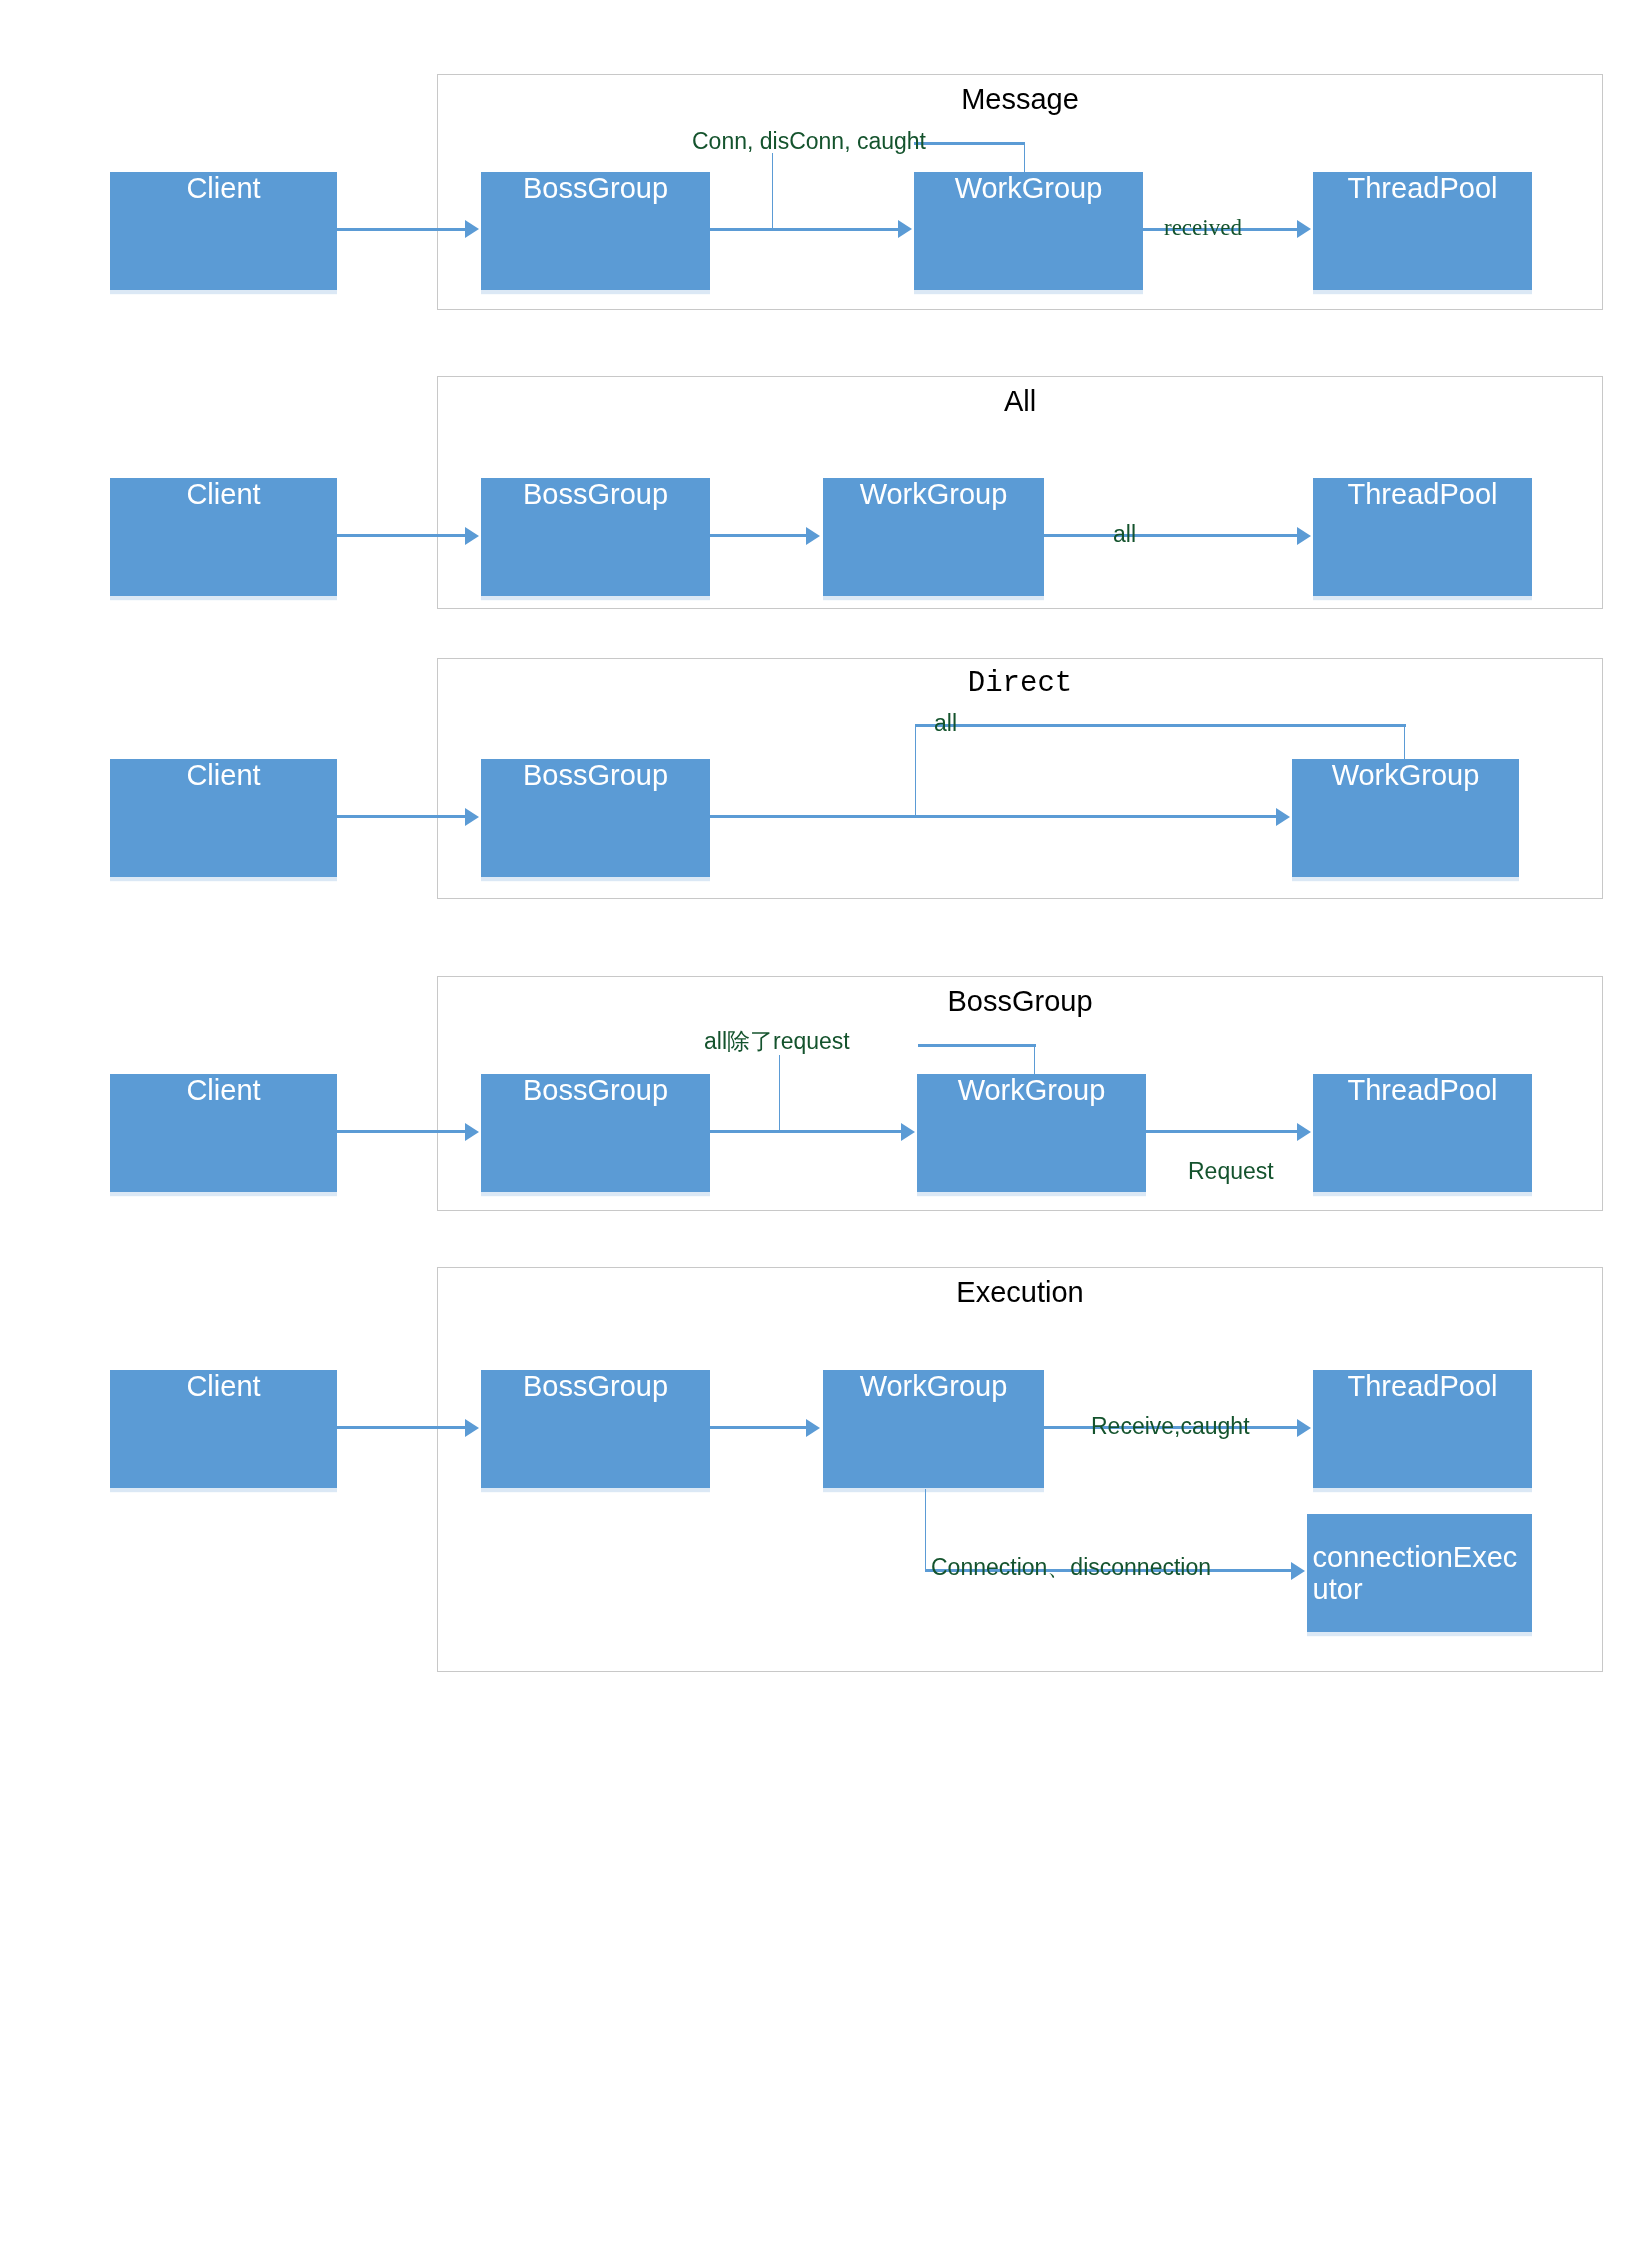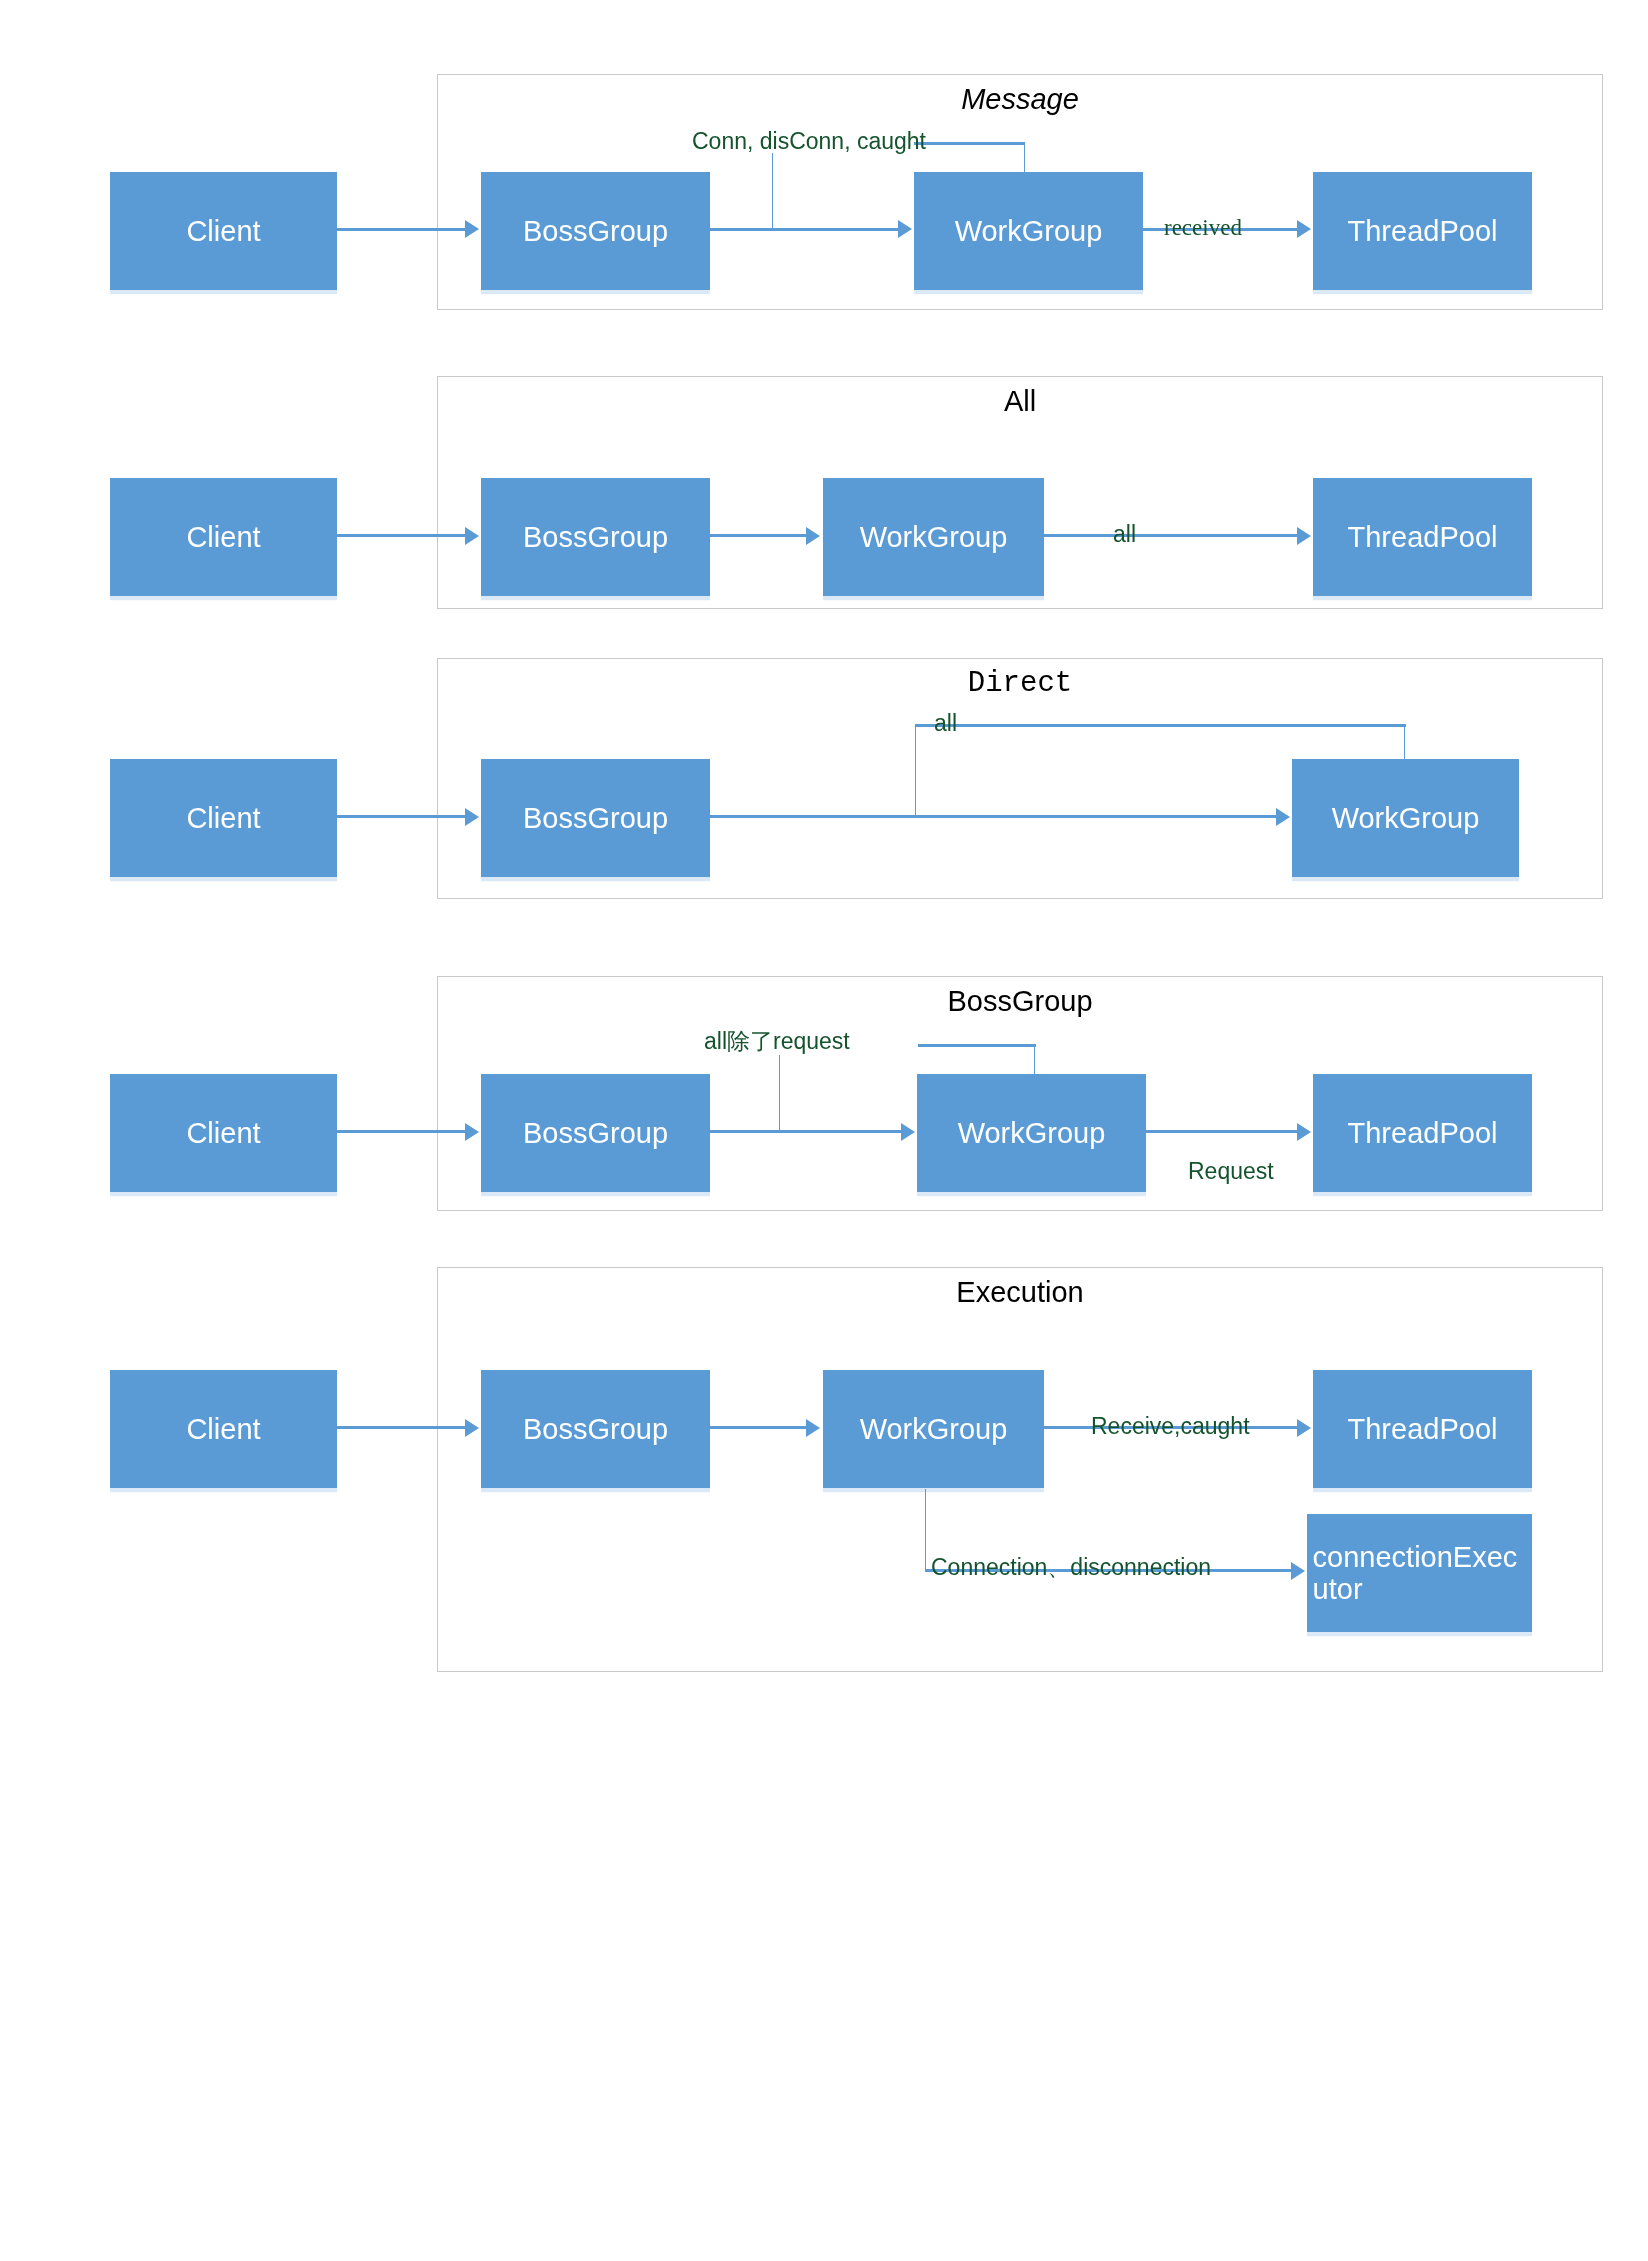--- a/index.html
+++ b/index.html
@@ -37,21 +37,21 @@
   }
 
   
   .node {
     position: absolute;
     background: #5b9bd5;
     color: #ffffff;
     font-size: 29px;
     line-height: 1.12;
     display: flex;
-    align-items: center;
+    align-items: flex-start;
     justify-content: center;
     overflow: hidden;
     box-sizing: border-box;
     box-shadow: 0 4.2px 0 0 #dbe8f5;
     white-space: nowrap;
     padding: 0 4.7px;
   }
   .node.wrap {
     white-space: normal;
     justify-content: flex-start;
@@ -90,21 +90,21 @@
     white-space: nowrap;
     background: transparent;
   }
 </style>
 </head>
 <body>
 
 <div id="canvas">
 
   <div class="section" style="left:437px; top:74px; width:1166px; height:236px;">
-    <div class="section-title" style="top:10.3px;font-style:italic;">Message</div>
+    <div class="section-title" style="top:10.3px;">Message</div>
   </div>
 
   <div class="node" style="left:110px; top:172px; width:227px; height:118px;">
     <span>Client</span>
   </div>
   <div class="node" style="left:481px; top:172px; width:229px; height:118px;">
     <span>BossGroup</span>
   </div>
   <div class="node" style="left:914px; top:172px; width:229px; height:118px;">
     <span>WorkGroup</span>

